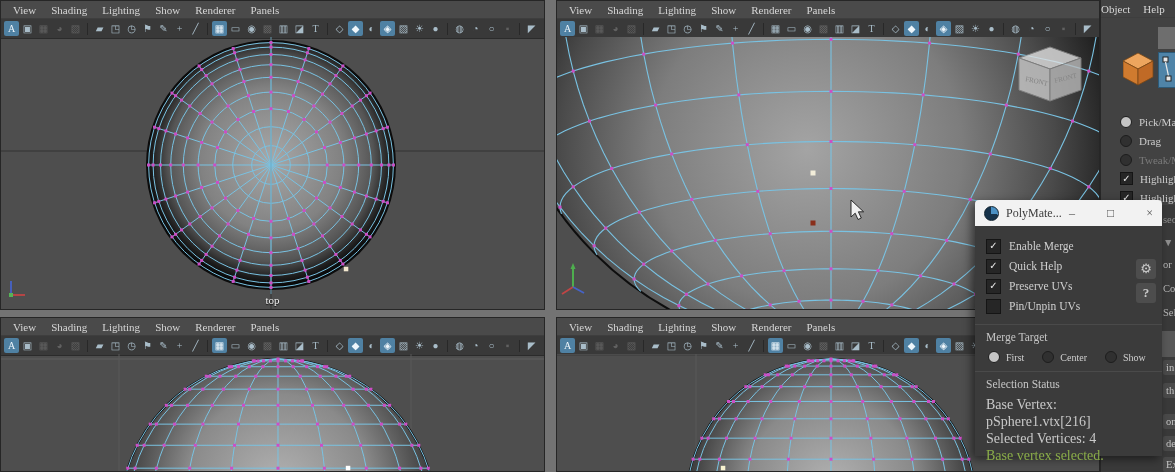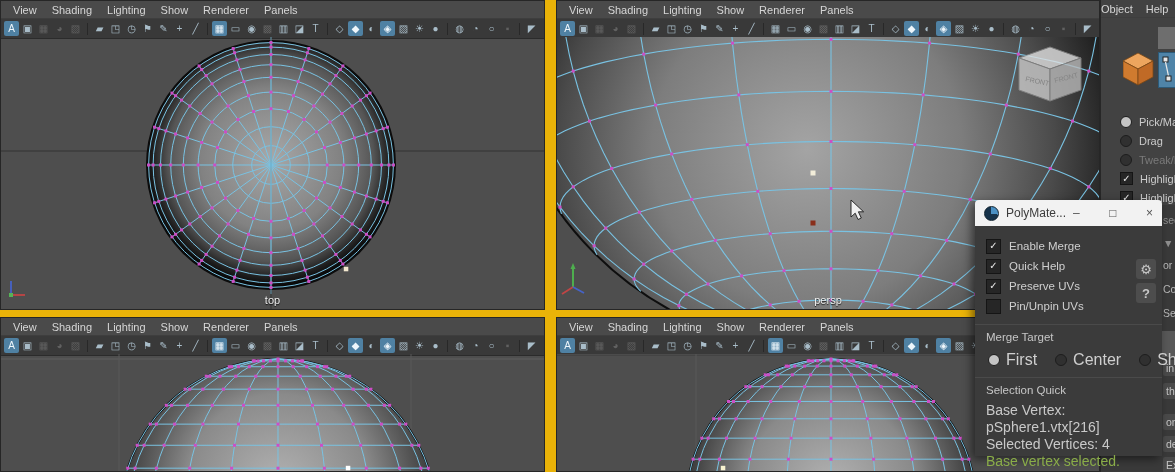--- a/index.html
+++ b/index.html
@@ -1,17 +1,17 @@
 <!DOCTYPE html>
 <html><head>
 <meta charset="utf-8">
 <style>
   html,body{margin:0;padding:0;background:#222;}
-  #app{position:relative;width:1175px;height:472px;background:#eab308;overflow:hidden;
-       font-family:Liberation Sans, sans-serif;-webkit-font-smoothing:antialiased;}
+  #app{position:relative;width:1175px;height:472px;background:#737373;overflow:hidden;
+       font-family:Liberation Serif, serif;-webkit-font-smoothing:antialiased;}
   .vp{position:absolute;background:#4e4e4e;border:1px solid #262626;box-sizing:border-box;}
   #vp-tl{left:0;top:0;width:545px;height:310px;}
   #vp-tr{left:556px;top:0;width:544px;height:310px;}
   #vp-bl{left:0;top:317px;width:545px;height:155px;}
   #vp-br{left:556px;top:317px;width:544px;height:155px;}
   .vp-menubar{height:17px;background:#4a4a4a;display:flex;align-items:center;gap:15px;
       padding:0 12px;font-size:11px;color:#d6d6d6;border-bottom:1px solid #3e3e3e;white-space:nowrap;overflow:hidden;}
   .vp-menubar span{cursor:default;}
   .vp-toolbar{height:19px;background:#393939;display:flex;align-items:center;gap:1px;
       padding:0 3px;border-bottom:1px solid #2b2b2b;overflow:hidden;}
@@ -54,21 +54,21 @@
   .pm-btn.min{margin-left:auto;}
   .pm-title .gap{width:18px;}
   .pm-body{position:absolute;left:0;top:26px;right:0;bottom:0;background:#3b3b3b;color:#cfcfcf;font-size:11.5px;}
   .pm-check-row{display:flex;align-items:center;gap:8px;height:20px;margin-left:11px;}
   .pm-checks{padding-top:10px;}
   .pm-side{position:absolute;right:6px;top:33px;display:flex;flex-direction:column;gap:4px;}
   .pm-sq{width:20px;height:20px;background:#4d4d4d;border-radius:3px;display:flex;align-items:center;
       justify-content:center;color:#c8c8c8;font-size:13px;}
   .pm-divider{border-top:1px solid #4a4a4a;margin:8px 0 6px 0;}
   .pm-section{margin-left:11px;color:#c6c6c6;}
-  .pm-radios{display:flex;align-items:center;margin:8px 0 4px 13px;font-size:16px;}
+  .pm-radios{display:flex;align-items:center;margin:8px 0 4px 13px;font-size:10px;}
   .pm-radios .opt{display:flex;align-items:center;gap:6px;margin-right:18px;}
   .pm-status{margin:6px 0 0 11px;line-height:17px;font-size:14px;color:#c9c9c9;}
 </style>
 </head>
 <body>
 
 <div id="app">
 
   <div class="vp" id="vp-tl">
     <div class="vp-menubar">
@@ -485,21 +485,20 @@
           <g transform="translate(16,250)">
     <line x1="0" y1="0" x2="0" y2="-18" stroke="#4eae4e" stroke-width="2" opacity="1"></line>
             <polygon points="-2.5,-18 2.5,-18 0,-24" fill="#4eae4e"></polygon>
     <line x1="0" y1="0" x2="-11" y2="7" stroke="#c04545" stroke-width="1.8" opacity="1"></line>
             <line x1="0" y1="0" x2="11" y2="6" stroke="#4663c8" stroke-width="1.8" opacity="1"></line>
           </g>
           <g transform="translate(294,163)">
     <path d="M0,0 L0,17 L4.2,13.2 L7,19.5 L10.3,18 L7.4,11.8 L12.6,11.8 Z" fill="#efefef" stroke="#1a1a1a" stroke-width="0.9"></path>
           </g>
         </svg>
-      <div class="vp-label">persp</div>
     </div>
   </div>
 
   <div class="vp" id="vp-bl">
     <div class="vp-menubar">
         <span>View</span>
         <span>Shading</span>
         <span>Lighting</span>
         <span>Show</span>
         <span>Renderer</span>
@@ -948,21 +947,21 @@
           <div class="opt">
             <div class="radio"></div>
             <span>Center</span>
           </div>
           <div class="opt">
             <div class="radio"></div>
             <span>Show</span>
           </div>
         </div>
       <div class="pm-divider"></div>
-      <div class="pm-section">Selection Quick</div>
+      <div class="pm-section">Selection Status</div>
       <div class="pm-status">
         <div>Base Vertex: pSphere1.vtx[216]</div>
         <div>Selected Vertices: 4</div>
         <div id="pm-green" style="color: rgb(138, 173, 73);">Base vertex selected.</div>
       </div>
     </div>
   </div>
 
 </div>
 

